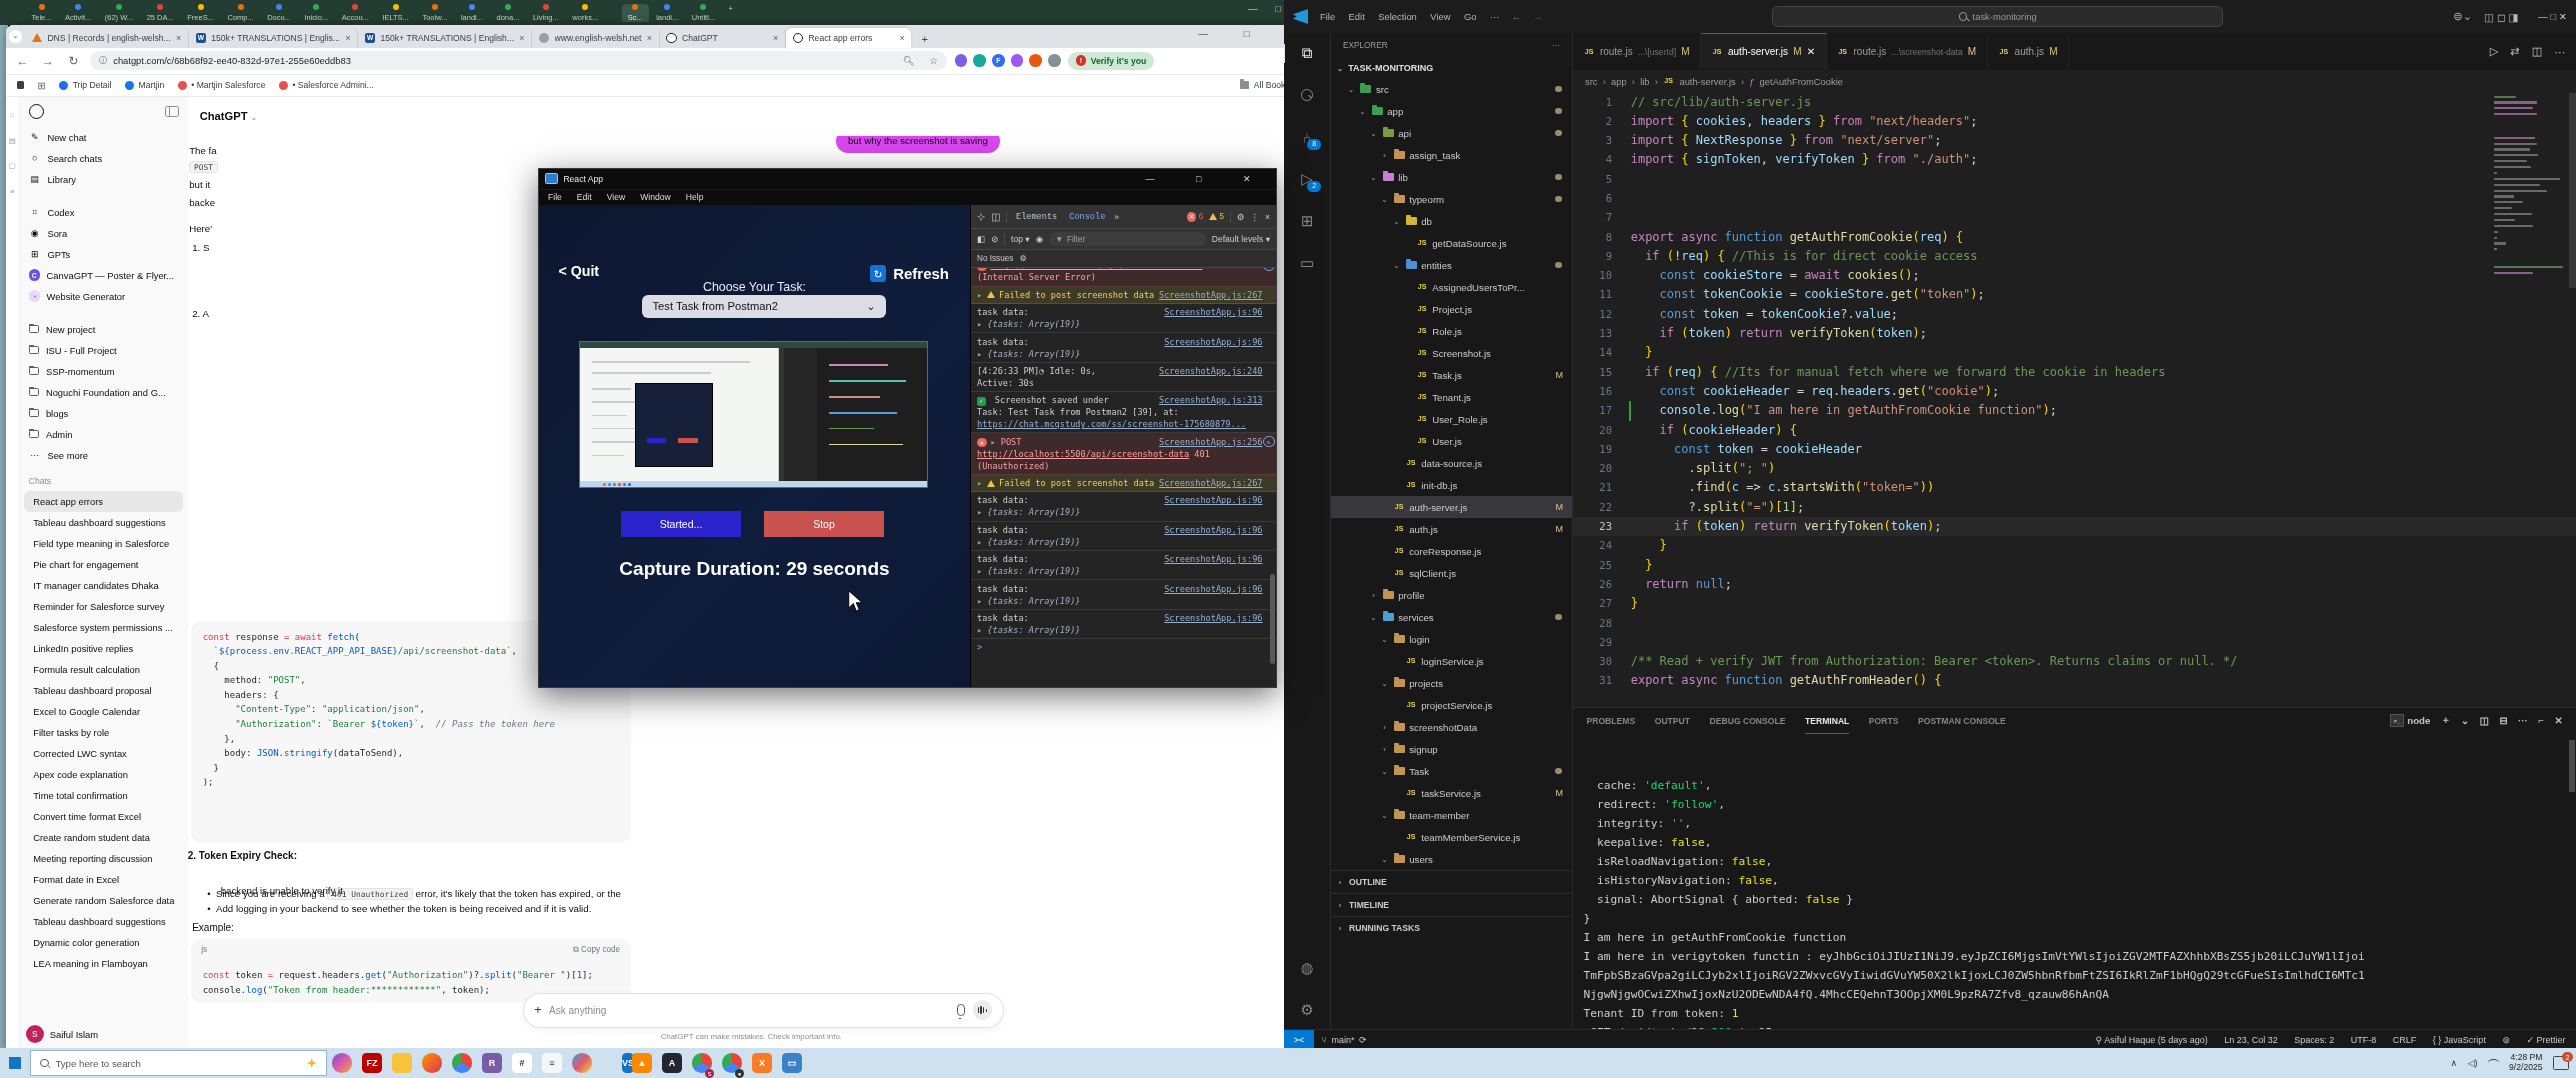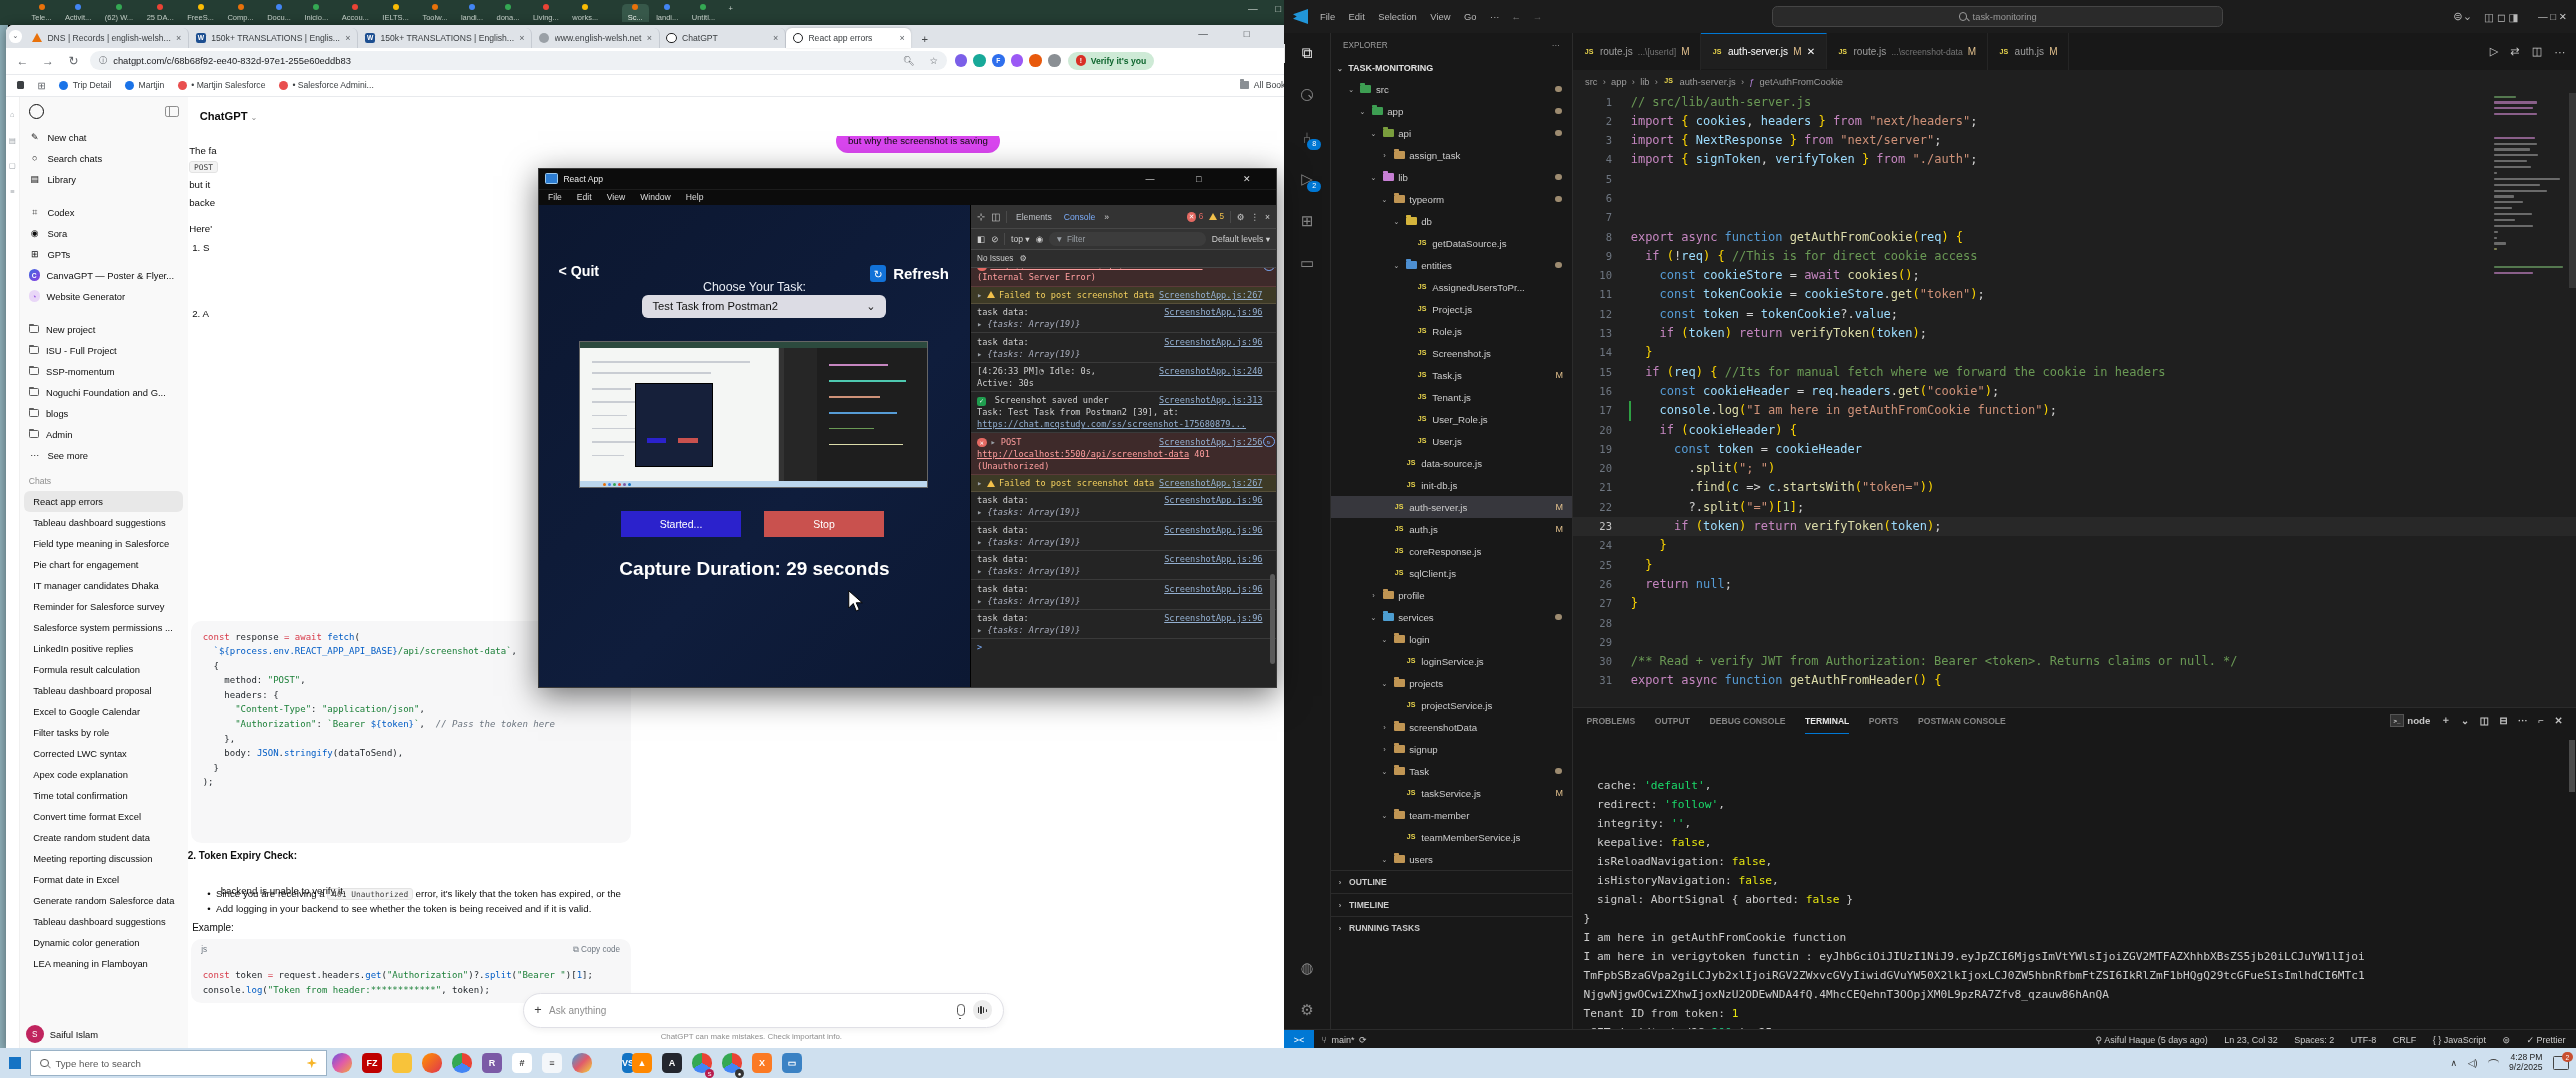--- a/index.html
+++ b/index.html
@@ -132,21 +132,21 @@
   #btn-start{position:absolute;left:82px;top:306px;width:120px;height:25.5px;background:#2b22cc;color:#fff;
              font-size:10.5px;display:flex;align-items:center;justify-content:center;}
   #btn-stop{position:absolute;left:225px;top:306px;width:120px;height:25.5px;background:#c9514e;color:#fff;
             font-size:10.5px;display:flex;align-items:center;justify-content:center;}
   #capdur{position:absolute;left:0;right:0;top:353px;text-align:center;font-size:19px;font-weight:bold;color:#fff;}
   
   #devtools{width:305px;background:#242424;border-left:0.7px solid #000;display:flex;flex-direction:column;
             font-size:8.6px;color:#cfcfcf;}
   .dtbar{height:23px;background:#333;border-bottom:0.7px solid #474747;display:flex;align-items:center;gap:6px;padding:0 6px;flex:0 0 auto;}
   .dtbar2{height:20px;}
-  .dttab{padding:6px 3px;height:100%;display:flex;align-items:center;color:#bdc1c6;}
+  .dttab{padding:6px 3px;height:100%;display:flex;align-items:center;color:#bdc1c6;font-family:Liberation Mono, monospace;}
   .dttab.on{color:#7cacf8;box-shadow:inset 0 -1.5px 0 #7cacf8;}
   .cnt{display:flex;align-items:center;gap:2.2px;font-size:8.2px;}
   .errc{width:9.7px;height:9.7px;border-radius:50%;background:#e46962;color:#fff;font-size:6.7px;display:flex;align-items:center;justify-content:center;}
   .tri-w{width:0;height:0;border-left:4.5px solid transparent;border-right:4.5px solid transparent;border-bottom:7.5px solid #f2c14b;position:relative;}
   .dtsep{width:0.7px;height:12px;background:#4a4a4a;}
   #dtfilter{flex:1;height:13.5px;background:#3c3c3c;border-radius:6.7px;color:#9aa0a6;display:flex;align-items:center;padding:0 6px;gap:3.7px;font-size:8.2px;}
   #dtnoiss{height:16.5px;background:#2d2d2d;border-bottom:0.7px solid #474747;display:flex;align-items:center;gap:6px;padding:0 6px;flex:0 0 auto;font-size:8.2px;}
   #dtconsole{flex:1;overflow:hidden;font-family:"DejaVu Sans Mono",monospace;font-size:8.6px;position:relative;}
   .ce{padding:2.2px 15px 2.2px 6px;border-bottom:0.7px solid #3a3a3a;position:relative;line-height:12px;}
   .ce .lnk{position:absolute;right:13.5px;top:2.2px;color:#94b0d1;text-decoration:underline;}

